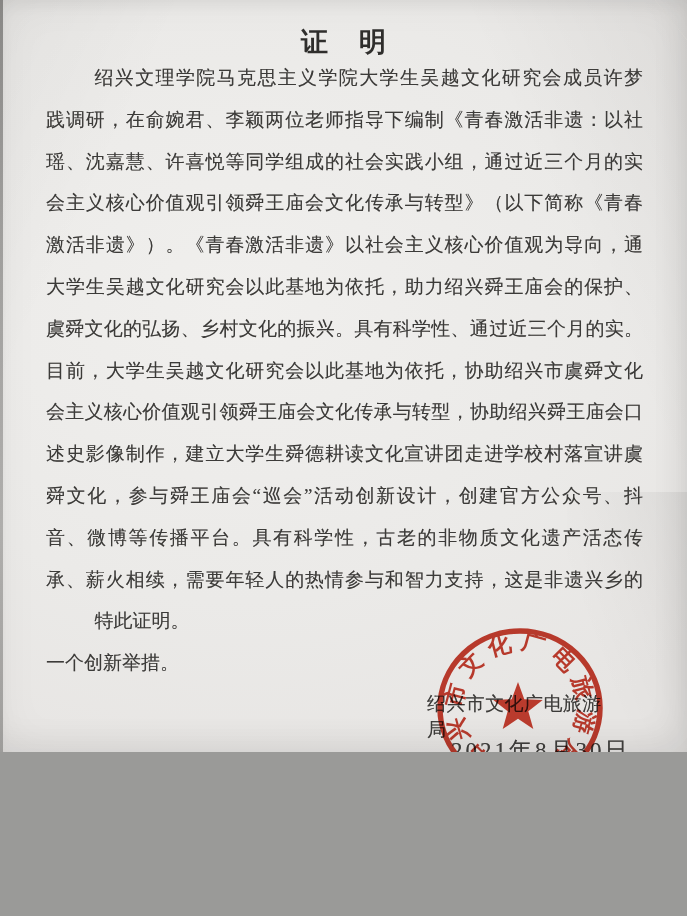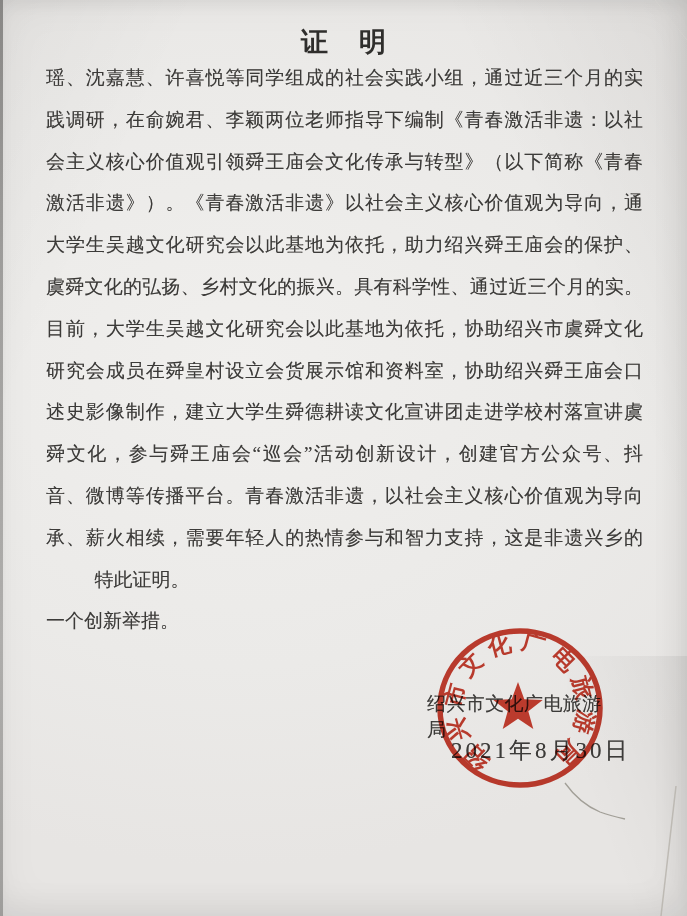--- a/index.html
+++ b/index.html
@@ -1,19 +1,19 @@
 <!DOCTYPE html>
 <html><head>
 <meta charset="utf-8">
 <style>
   html,body { margin:0; padding:0; }
   body { width:687px; height:916px; background:#9a9a98; font-family:"Liberation Serif","DejaVu Serif",serif; }
 
   .page {
-    position:relative; width:687px; height:916px; overflow:hidden;
+    position:relative; width:687px; height:752px; overflow:hidden;
     background:
       linear-gradient(115deg, rgba(0,0,0,0.035) 0%, rgba(0,0,0,0) 18%),
       linear-gradient(245deg, rgba(0,0,0,0.05) 0%, rgba(0,0,0,0) 22%),
       radial-gradient(ellipse 620px 500px at 35% 40%, #f0efed 0%, #ebeae8 60%, #e7e5e3 100%);
     box-shadow: inset 0 0 45px rgba(0,0,0,0.05), inset -10px -12px 30px rgba(0,0,0,0.05), inset 0 6px 14px rgba(0,0,0,0.04);
   }
 
   .edge-left {
     position:absolute; left:0; top:0; width:3px; height:100%;
     background:linear-gradient(180deg, #6f6e6c 0%, #8a8987 30%, #9f9e9c 70%, #8c8b89 100%);
@@ -68,31 +68,32 @@
 <body>
 
 <div class="page">
 
   <div class="edge-left"></div>
   <div class="shade-br"></div>
 
   <div class="title">证　明</div>
 
   <div class="body-text">
+    <div class="line indent">绍兴文理学院马克思主义学院大学生吴越文化研究会成员许梦</div>
+    <div class="line">践调研，在俞婉君、李颖两位老师指导下编制《青春激活非遗：以社</div>
     <div class="line">瑶、沈嘉慧、许喜悦等同学组成的社会实践小组，通过近三个月的实</div>
-    <div class="line">践调研，在俞婉君、李颖两位老师指导下编制《青春激活非遗：以社</div>
     <div class="line">会主义核心价值观引领舜王庙会文化传承与转型》（以下简称《青春</div>
     <div class="line">激活非遗》）。《青春激活非遗》以社会主义核心价值观为导向，通</div>
     <div class="line">大学生吴越文化研究会以此基地为依托，助力绍兴舜王庙会的保护、</div>
     <div class="line">虞舜文化的弘扬、乡村文化的振兴。具有科学性、通过近三个月的实。</div>
     <div class="line">目前，大学生吴越文化研究会以此基地为依托，协助绍兴市虞舜文化</div>
-    <div class="line">研究会成员在舜皇村设立会货展示馆和资料室，协助绍兴舜王庙会口</div>
+    <div class="line">会主义核心价值观引领舜王庙会文化传承与转型，协助绍兴舜王庙会口</div>
     <div class="line">述史影像制作，建立大学生舜德耕读文化宣讲团走进学校村落宣讲虞</div>
     <div class="line">舜文化，参与舜王庙会“巡会”活动创新设计，创建官方公众号、抖</div>
-    <div class="line">音、微博等传播平台。青春激活非遗，以社会主义核心价值观为导向</div>
+    <div class="line">音、微博等传播平台。具有科学性，古老的非物质文化遗产活态传</div>
     <div class="line">承、薪火相续，需要年轻人的热情参与和智力支持，这是非遗兴乡的</div>
     <div class="line indent para-end">特此证明。</div>
     <div class="line para-end">一个创新举措。</div>
   </div>
 
   <div class="signature">绍兴市文化广电旅游局</div>
   <div class="date-line">2021年8月30日</div>
 
   <svg class="seal" viewBox="0 0 204 204" xmlns="http://www.w3.org/2000/svg">
     <ellipse cx="102" cy="100" rx="80" ry="77" fill="none" stroke="#c63425" stroke-width="5.5"></ellipse>

